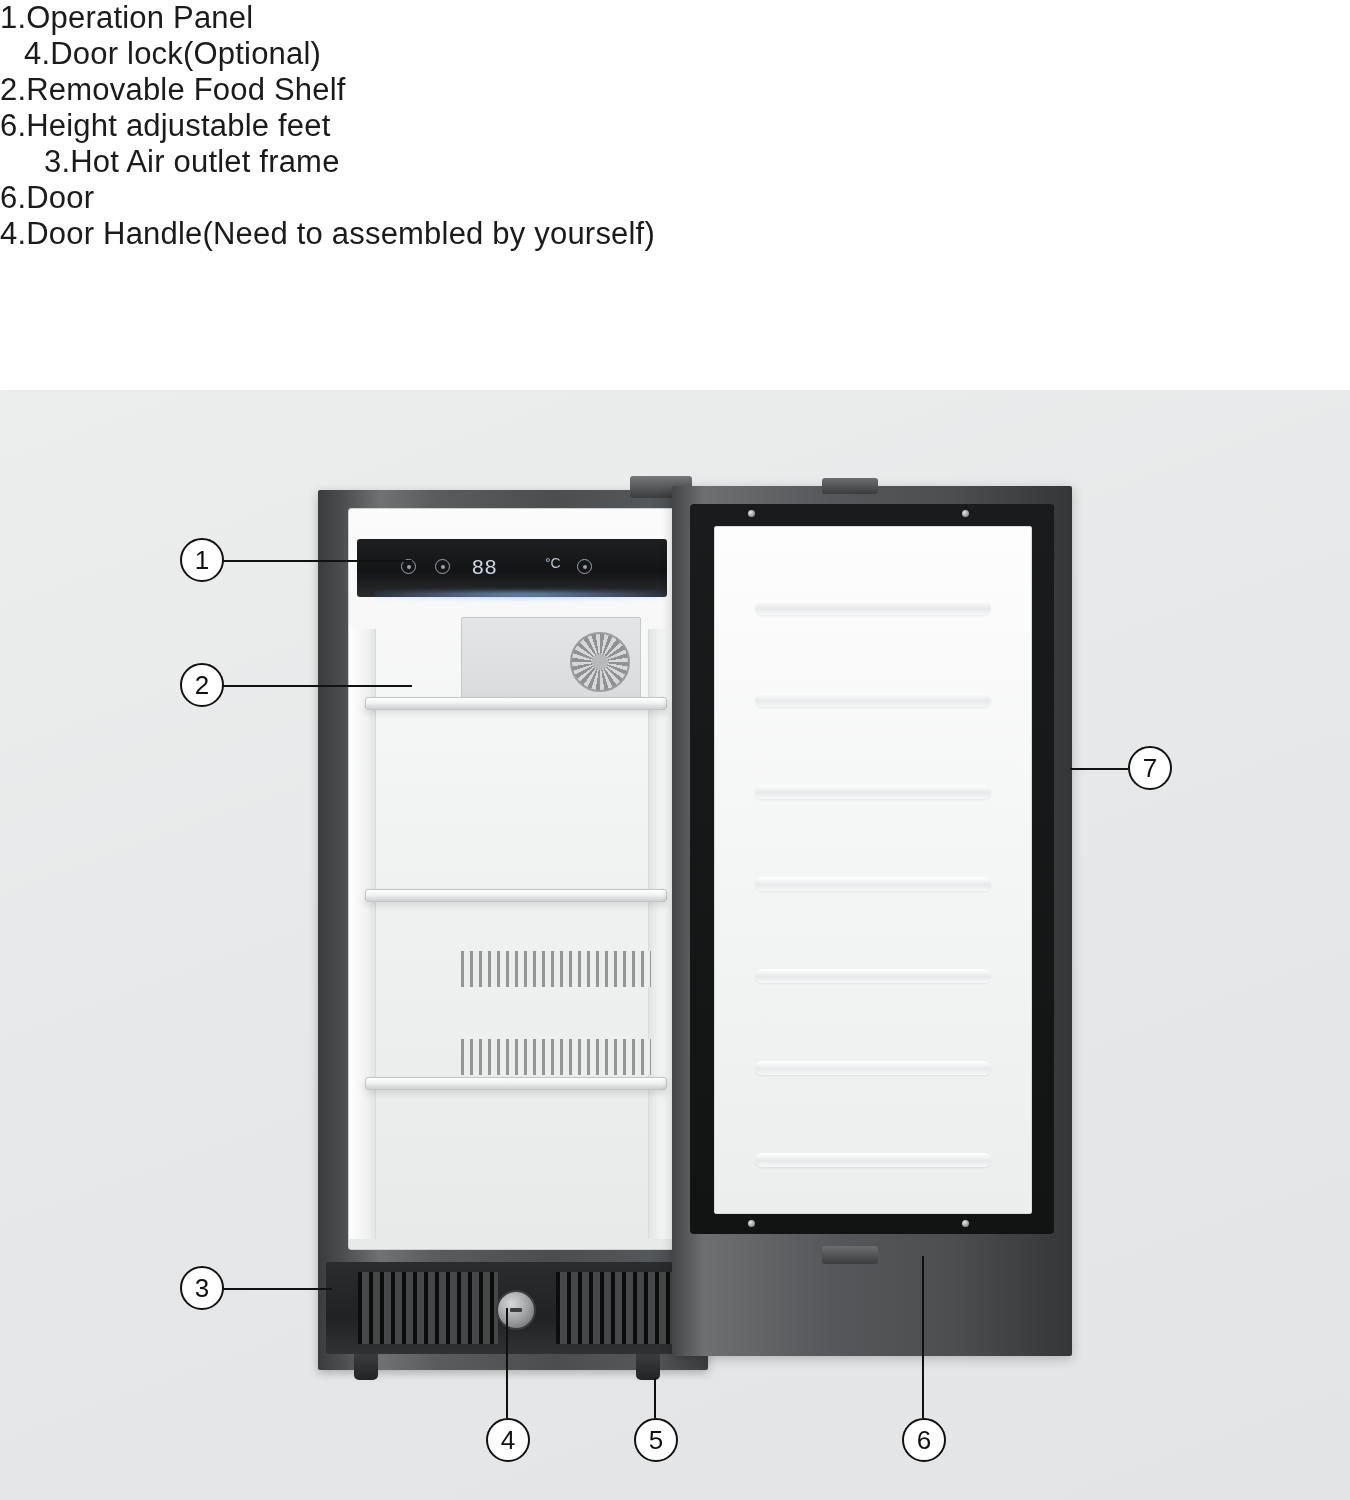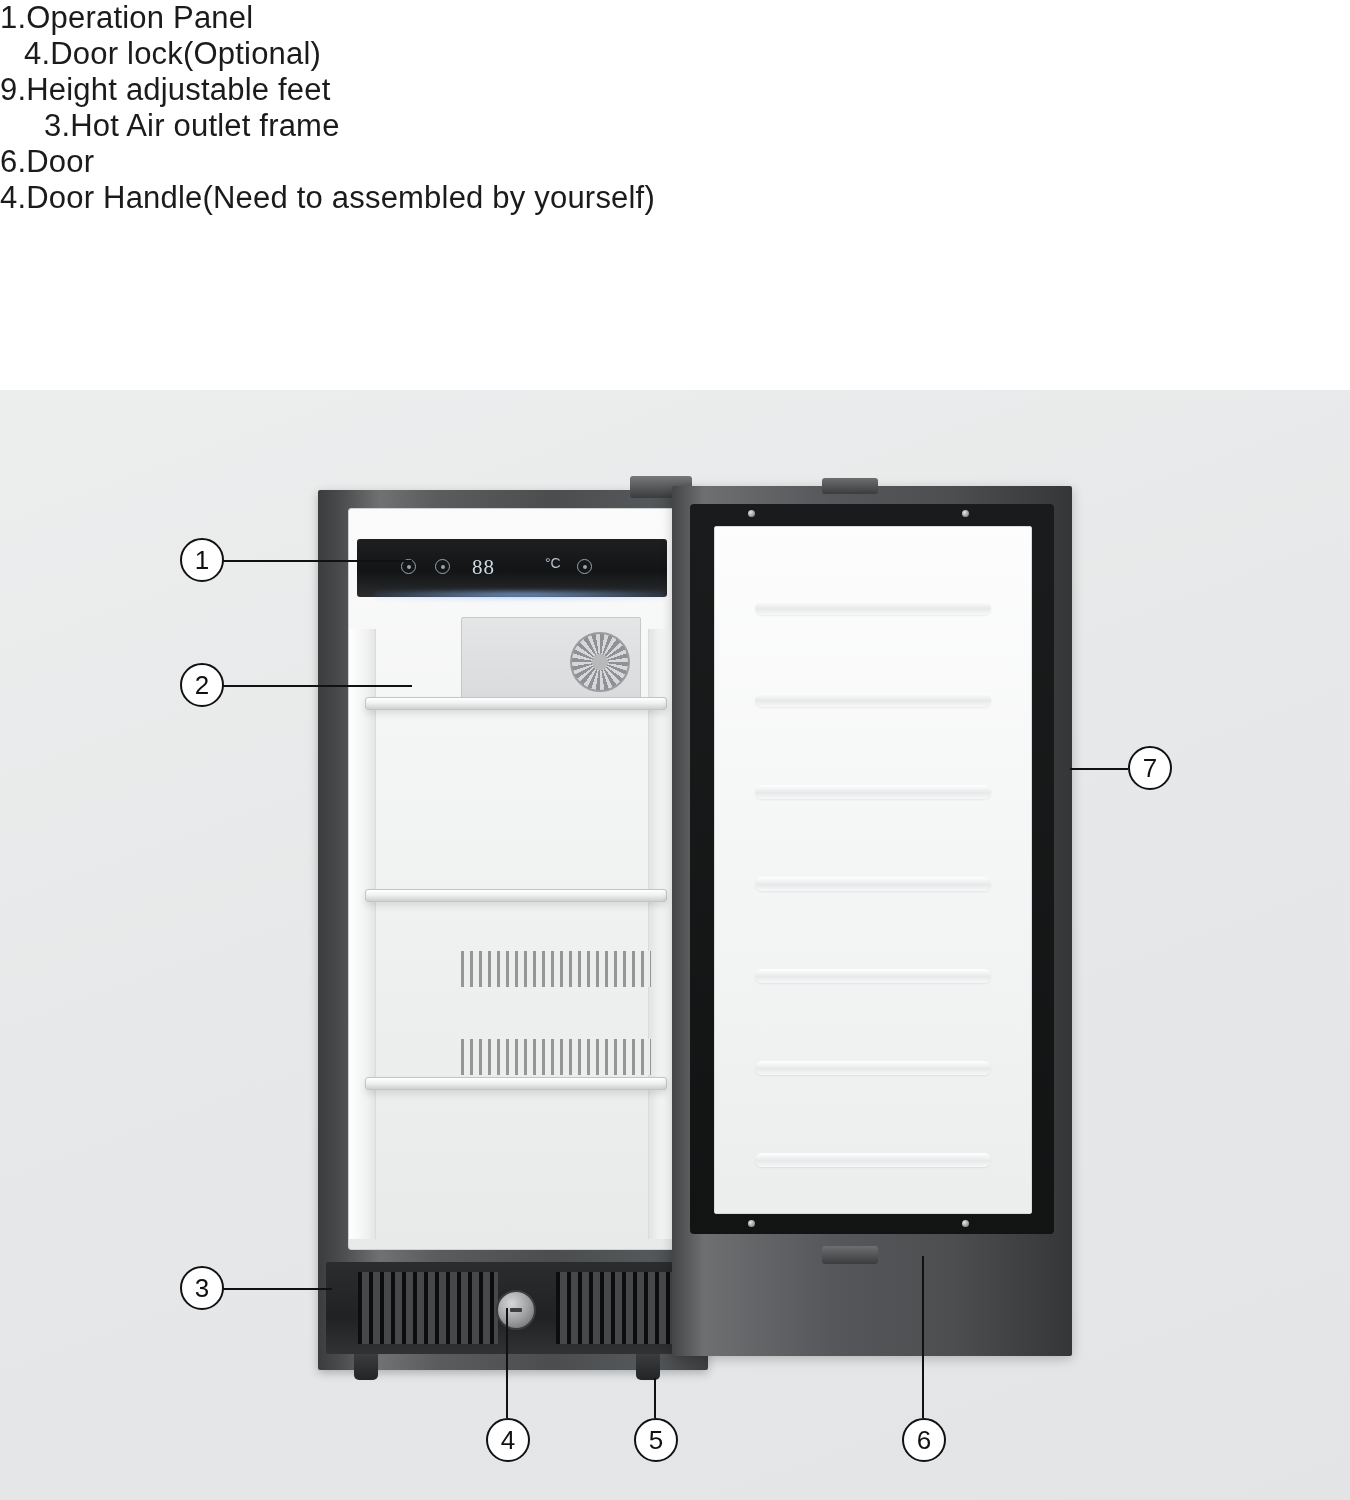--- a/index.html
+++ b/index.html
@@ -92,21 +92,21 @@
     width: 4px; height: 4px;
     background: #9aa3ad;
     border-radius: 50%;
   }
   #pi1 { left: 44px; }
   #pi2 { left: 78px; }
   #pi4 { left: 220px; }
   #panel-display {
     position: absolute;
     left: 115px; top: 16px;
-    font-family: Liberation Serif, serif;
+    font-family: Liberation Sans, sans-serif;
     font-size: 21px;
     color: #cfd8e4;
     letter-spacing: 1px;
   }
   #panel-unit {
     position: absolute;
     left: 188px; top: 16px;
     font-size: 14px;
     color: #b9c3ce;
   }
@@ -318,21 +318,22 @@
   .leader.v { width: 2.4px; }
 </style>
 </head>
 <body>
 
 <div id="page">
 
   <div id="legend">
     <div class="legend-item" id="legend-col1-r1">1.Operation Panel</div>
     <div class="legend-item" id="legend-col2-r1">4.Door lock(Optional)</div>
-    <div class="legend-item" id="legend-col2-r2">9.Height adjustable feet</div>
+    <div class="legend-item" id="legend-col1-r2">2.Removable Food Shelf</div>
+    <div class="legend-item" id="legend-col2-r2">6.Height adjustable feet</div>
     <div class="legend-item" id="legend-col1-r3">3.Hot Air outlet frame</div>
     <div class="legend-item" id="legend-col2-r3">6.Door</div>
     <div class="legend-item" id="legend-r4">4.Door Handle(Need to assembled by yourself)</div>
   </div>
 
   <div id="photo">
 
     <div id="cabinet">
 
       <div id="liner">

